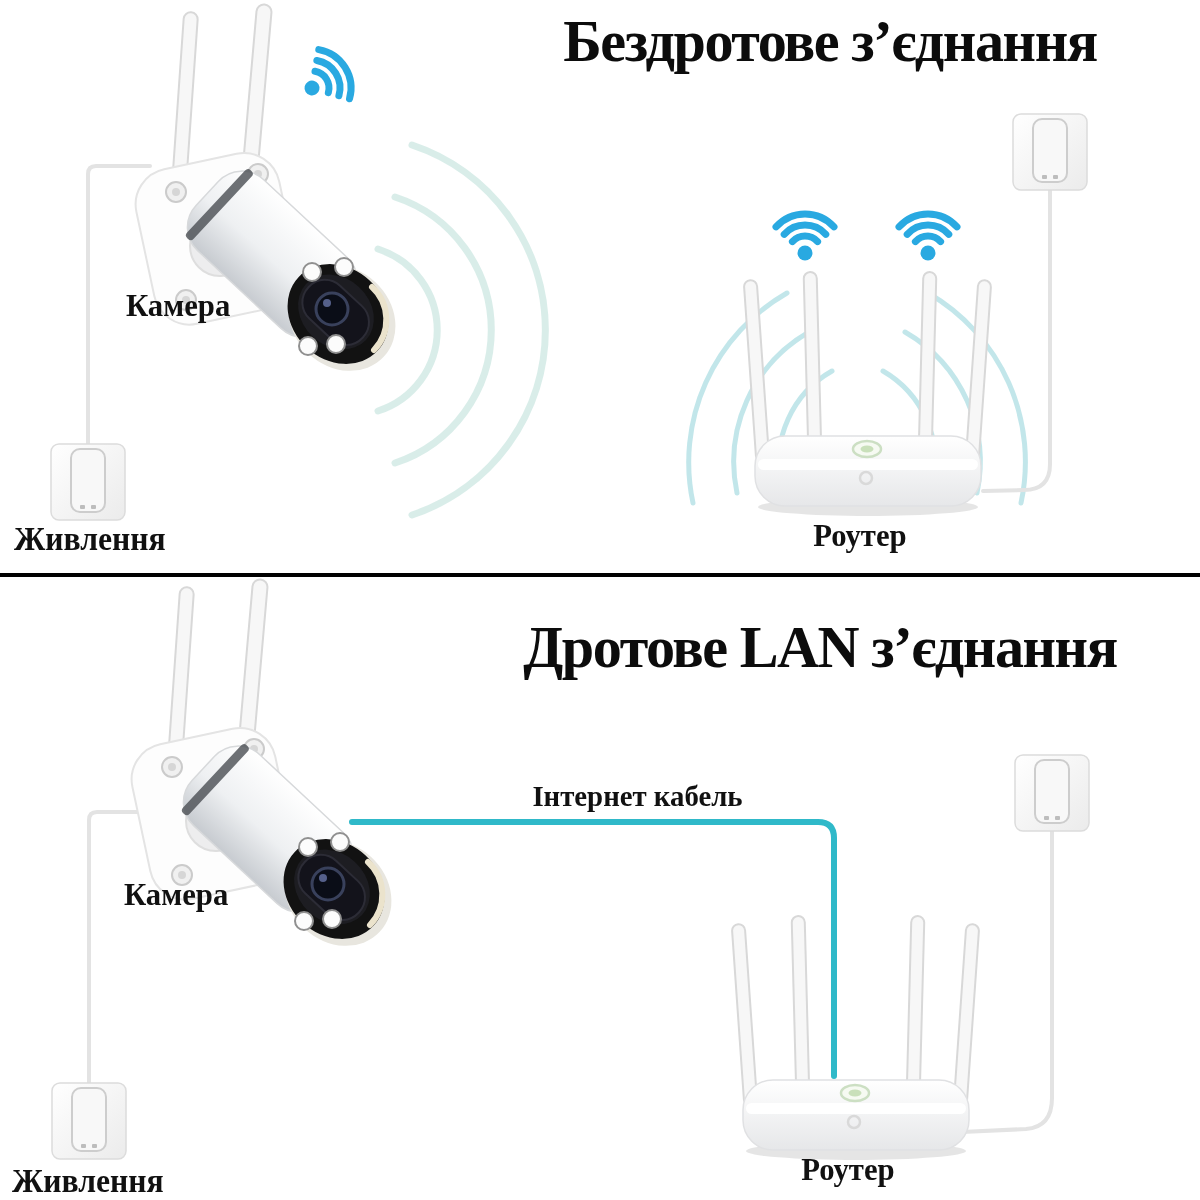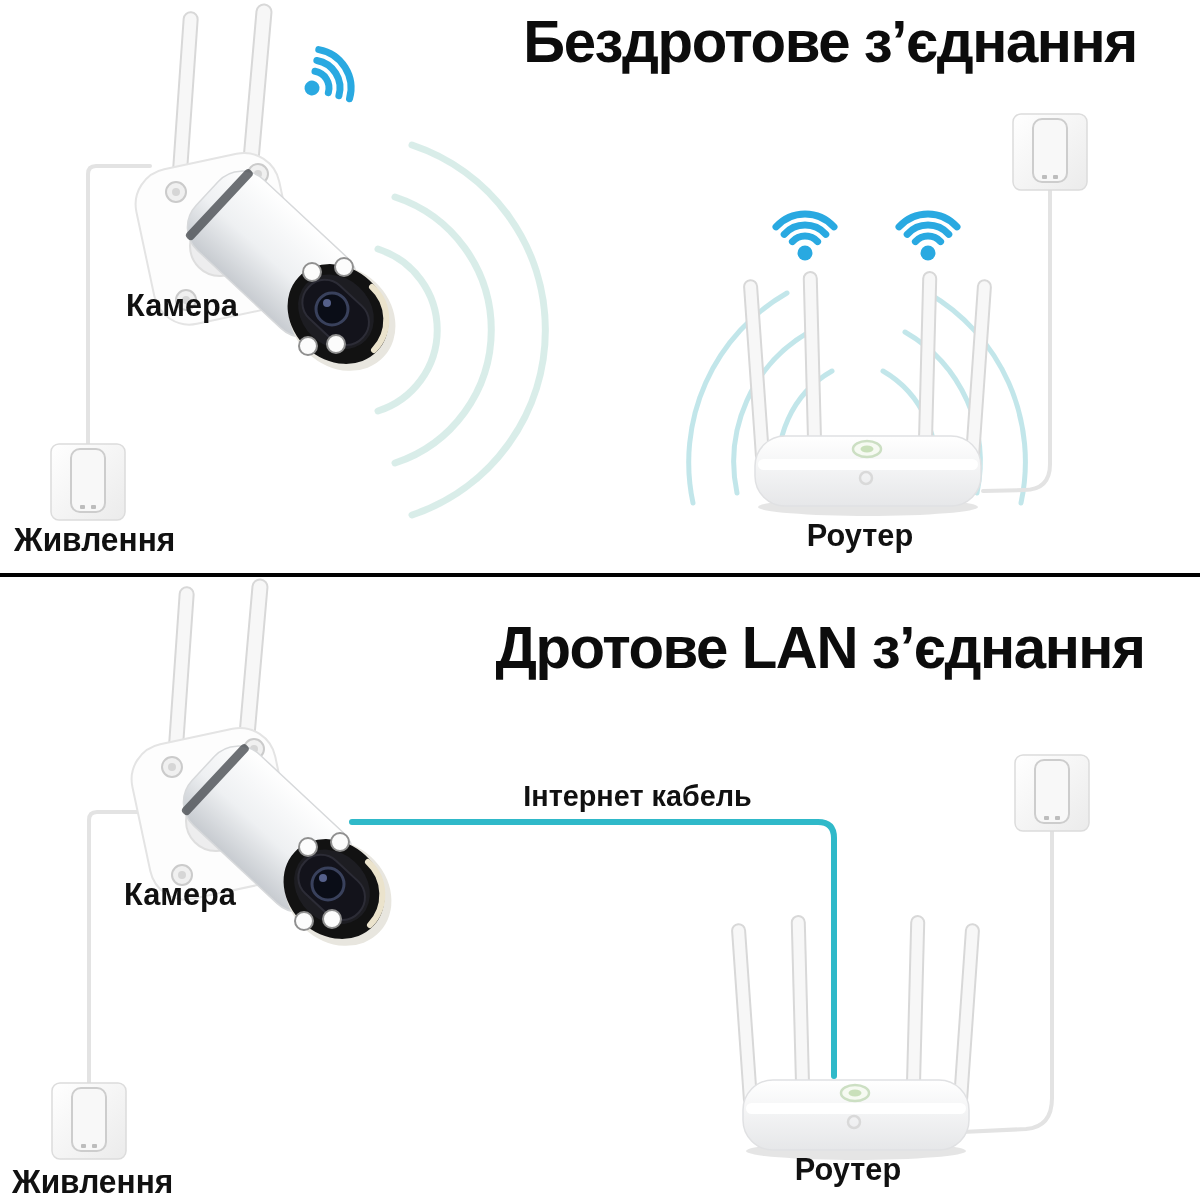--- a/index.html
+++ b/index.html
@@ -1,19 +1,19 @@
 <!DOCTYPE html>
 <html style="--background: #ffffff; --title-text: #0c0c0c; --label-text: #111111; --divider: #000000; --wifi-blue: #29a9e1; --signal-arc-teal: #cfe9e4; --router-arc-teal: #b7e2e6; --lan-cable-cyan: #2fb9c9; --power-cable-gray: #e3e3e3;"><head>
 <meta charset="utf-8">
 <style>
   html,body{margin:0;padding:0;background:#fff;}
   .stage{
     position:relative;width:1200px;height:1200px;overflow:hidden;
     background:var(--background,#fff);
-    font-family:Liberation Sans, sans-serif;
+    font-family:Liberation Serif, serif;
   }
   .stage svg{position:absolute;left:0;top:0;}
   .title{
     position:absolute;text-align:center;font-weight:700;
     font-size:60px;letter-spacing:-1.5px;line-height:1.05;
     color:var(--title-text,#0c0c0c);white-space:nowrap;
     transform:scaleX(.97);transform-origin:center;
   }
   .t1{left:470px;top:10px;width:720px;}
   .t2{left:460px;top:616px;width:720px;}

